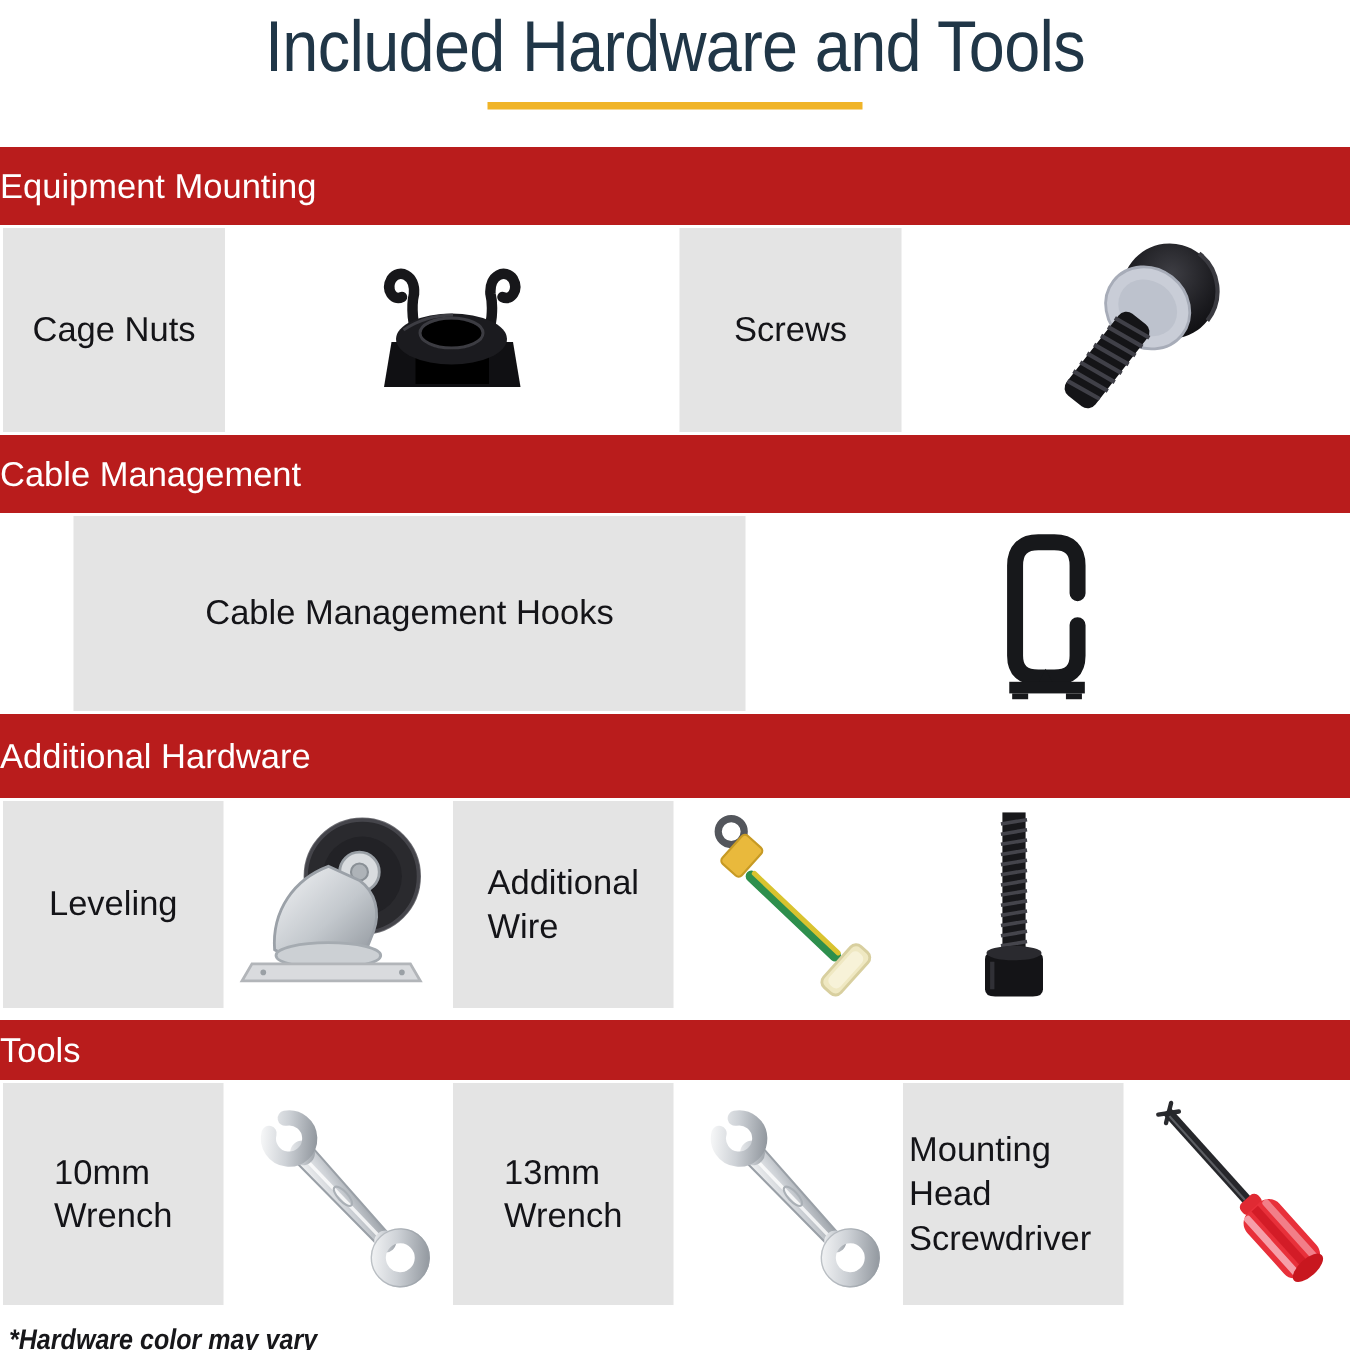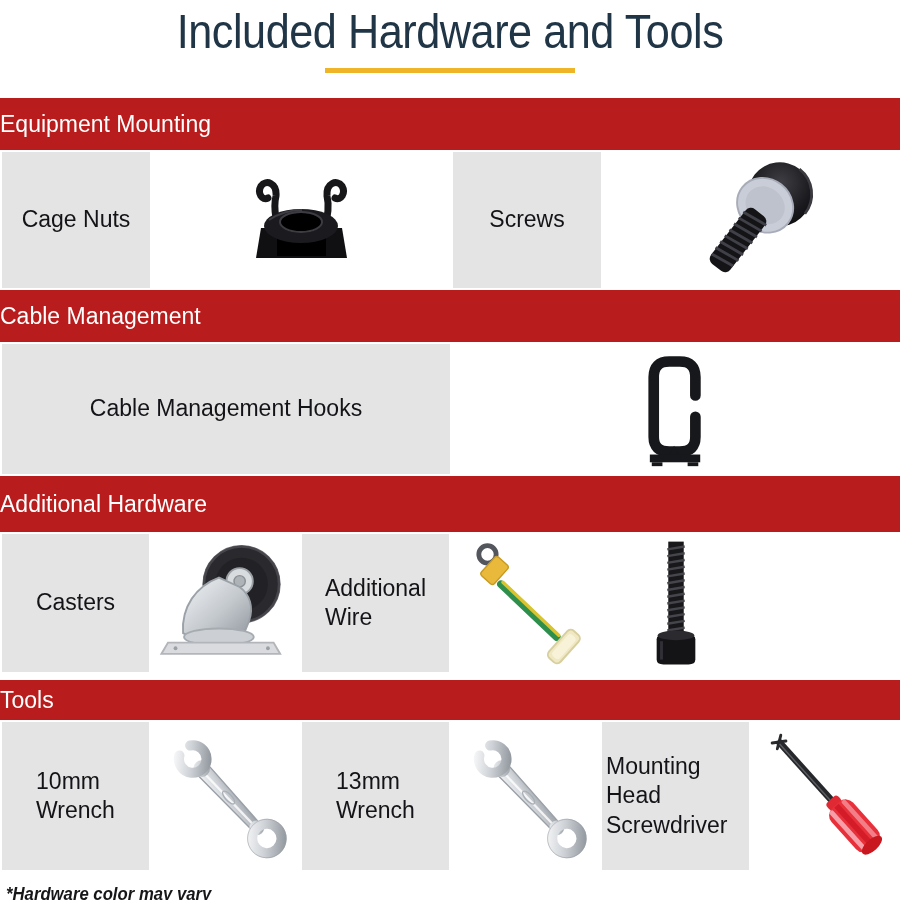--- a/index.html
+++ b/index.html
@@ -21,21 +21,21 @@
     background:#b91c1c; color:#ffffff; font-weight:normal; font-size:23px;
     display:flex; align-items:center; width:900px;
   }
   .bar-1, .bar-2 { height:52px; }
   .bar-3 { height:56px; }
   .bar-4 { height:40px; margin-top:8px; }
 
   
   .row { display:grid; gap:3px; padding:0 2px; margin:2px 0; }
   .row-1 { grid-template-columns:148px 297px 148px 1fr; height:136px; }
-  .row-2 { grid-template-columns:448px 1fr; height:130px; }
+  .row-2 { grid-template-columns:448px 1fr; height:130px;margin-left:47px; }
   .row-3 { grid-template-columns:147px 147px 147px 147px 147px 1fr; height:138px; }
   .row-4 { grid-template-columns:147px 147px 147px 147px 147px 1fr; height:148px; }
 
   .cell { display:flex; align-items:center; justify-content:center; overflow:visible; }
   .cell.label {
     background:#e4e4e4; color:#141418; font-size:23px; 
     line-height:1.28; padding:0 4px;
   }
   .cell.label span { white-space:pre-line; }
   .cell.image { background:#ffffff; }
@@ -116,21 +116,21 @@
         <rect x="48" y="119" width="11" height="4" fill="#17181b"></rect>
       </svg>
     </div>
   </div>
 
   <div class="bar bar-3">
     <span>Additional Hardware</span>
   </div>
   <div class="row row-3">
     <div class="cell label">
-      <span>Casters</span>
+      <span>Leveling</span>
     </div>
     <div class="cell image">
       <svg width="145" height="132" viewBox="0 0 150 140">
         <defs>
           <linearGradient id="g-cast" x1="0" y1="0" x2="1" y2="1">
             <stop offset="0%" stop-color="#f3f4f6"></stop>
             <stop offset="55%" stop-color="#c3c8cd"></stop>
             <stop offset="100%" stop-color="#8e949b"></stop>
           </linearGradient>
         </defs>

